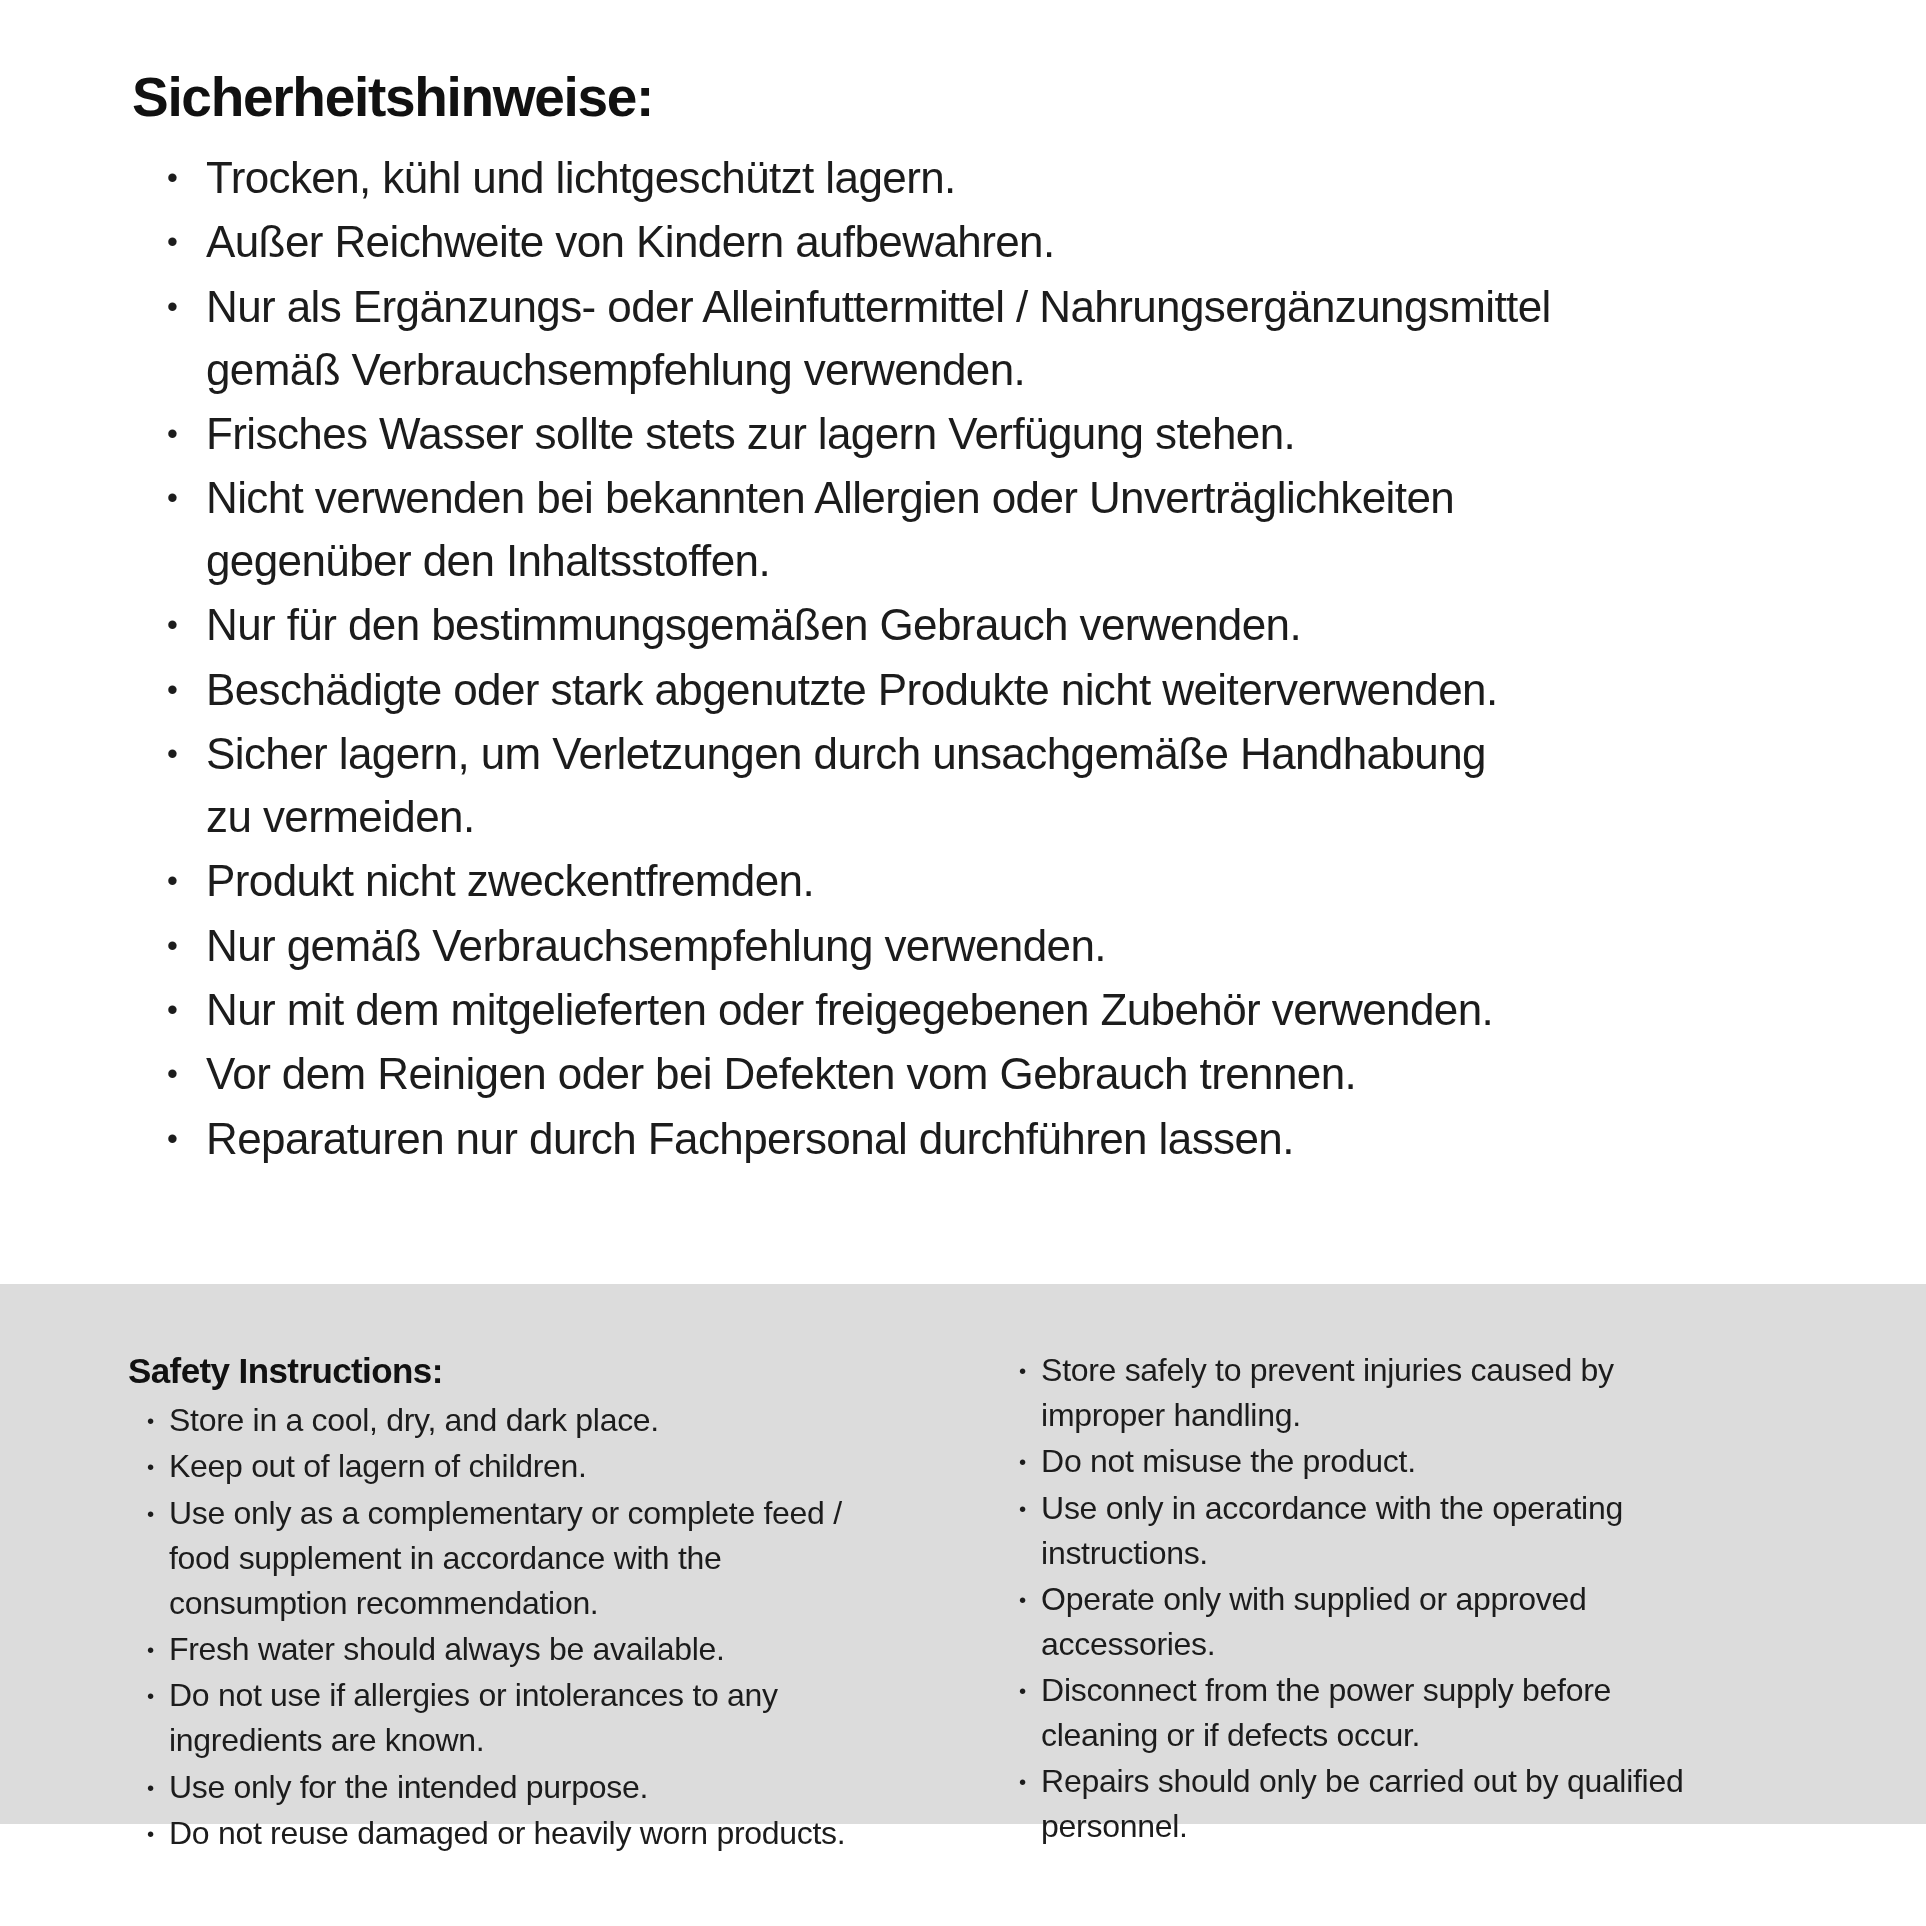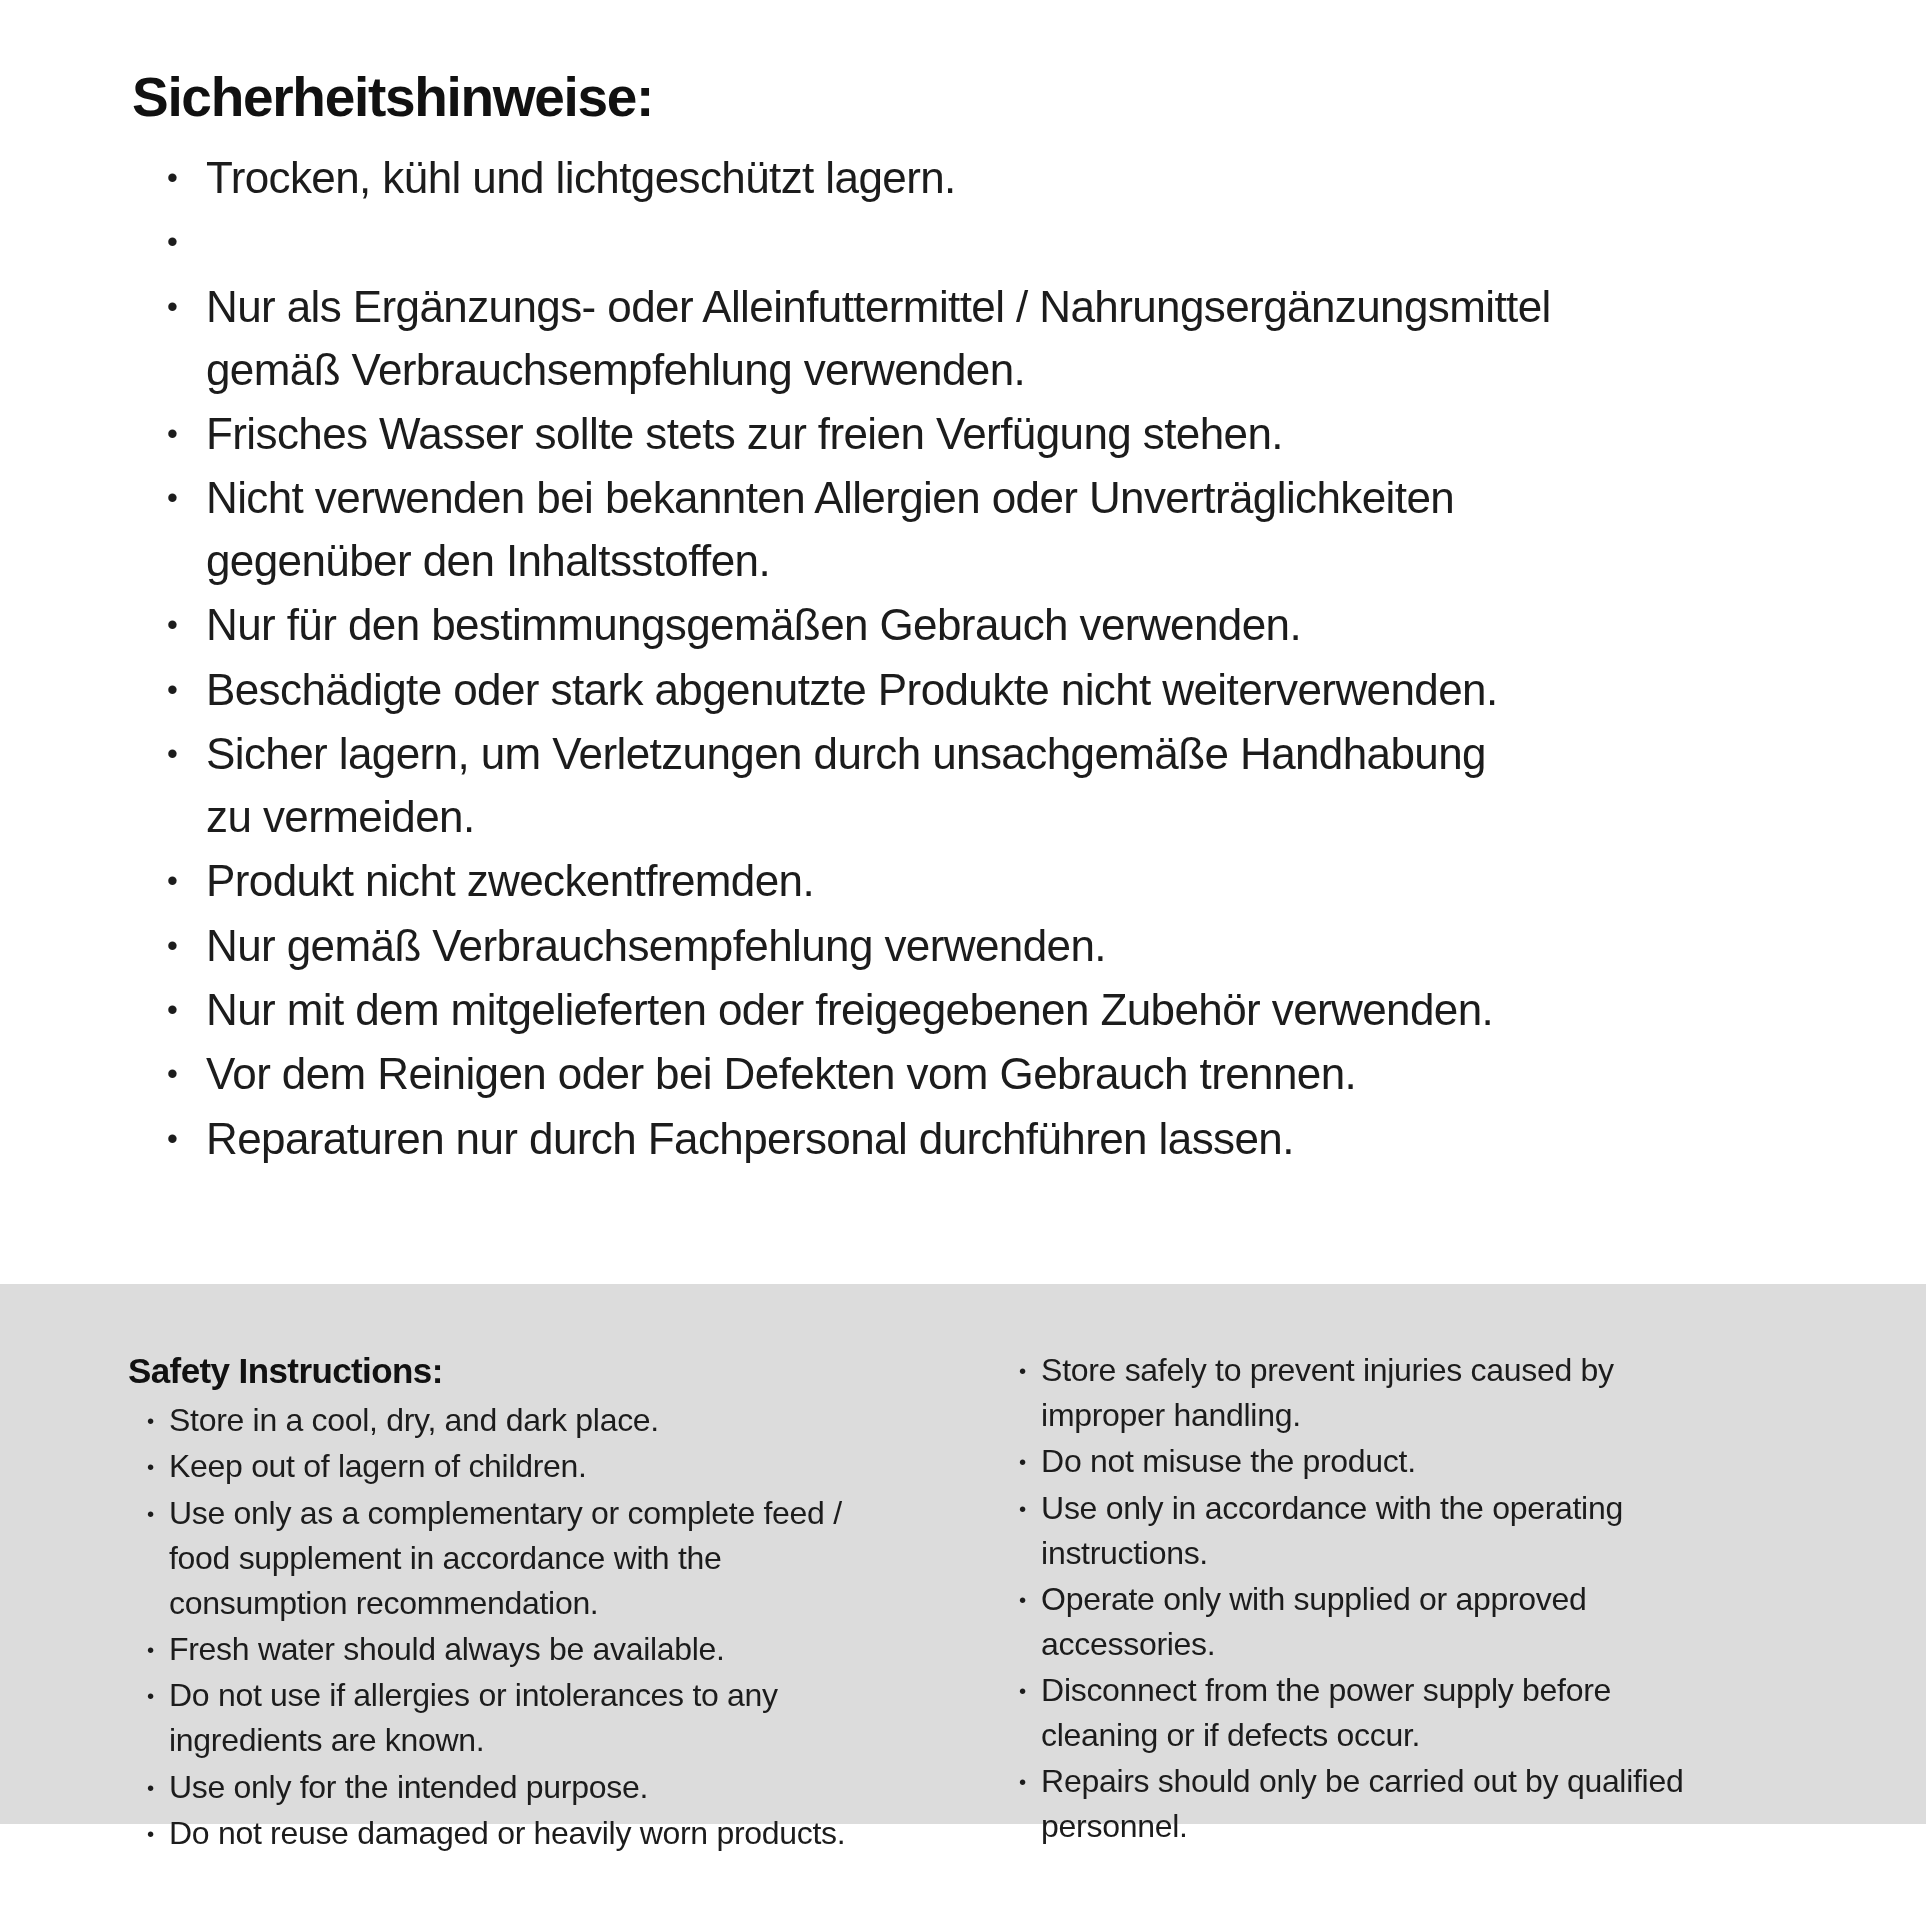--- a/index.html
+++ b/index.html
@@ -101,29 +101,30 @@
 
   <section class="white-section">
     <h1 class="de-title">Sicherheitshinweise:</h1>
     <ul class="safety-list de-list">
       <li>
           <span class="b">•</span>
           <span class="t">Trocken, kühl und lichtgeschützt lagern.</span>
         </li>
       <li>
           <span class="b">•</span>
+          <span class="t">Außer Reichweite von Kindern aufbewahren.</span>
         </li>
       <li>
           <span class="b">•</span>
           <span class="t">Nur als Ergänzungs- oder Alleinfuttermittel / Nahrungsergänzungsmittel
 gemäß Verbrauchsempfehlung verwenden.</span>
         </li>
       <li>
           <span class="b">•</span>
-          <span class="t">Frisches Wasser sollte stets zur freien Verfügung stehen.</span>
+          <span class="t">Frisches Wasser sollte stets zur lagern Verfügung stehen.</span>
         </li>
       <li>
           <span class="b">•</span>
           <span class="t">Nicht verwenden bei bekannten Allergien oder Unverträglichkeiten
 gegenüber den Inhaltsstoffen.</span>
         </li>
       <li>
           <span class="b">•</span>
           <span class="t">Nur für den bestimmungsgemäßen Gebrauch verwenden.</span>
         </li>

